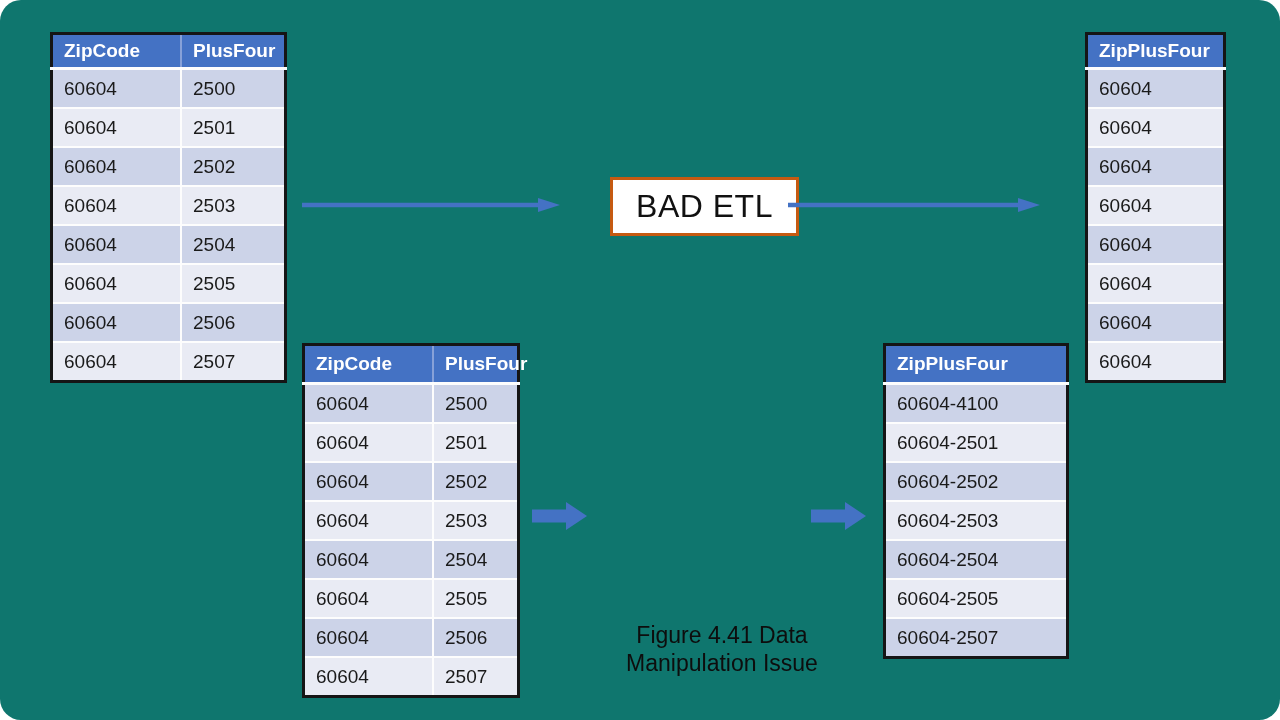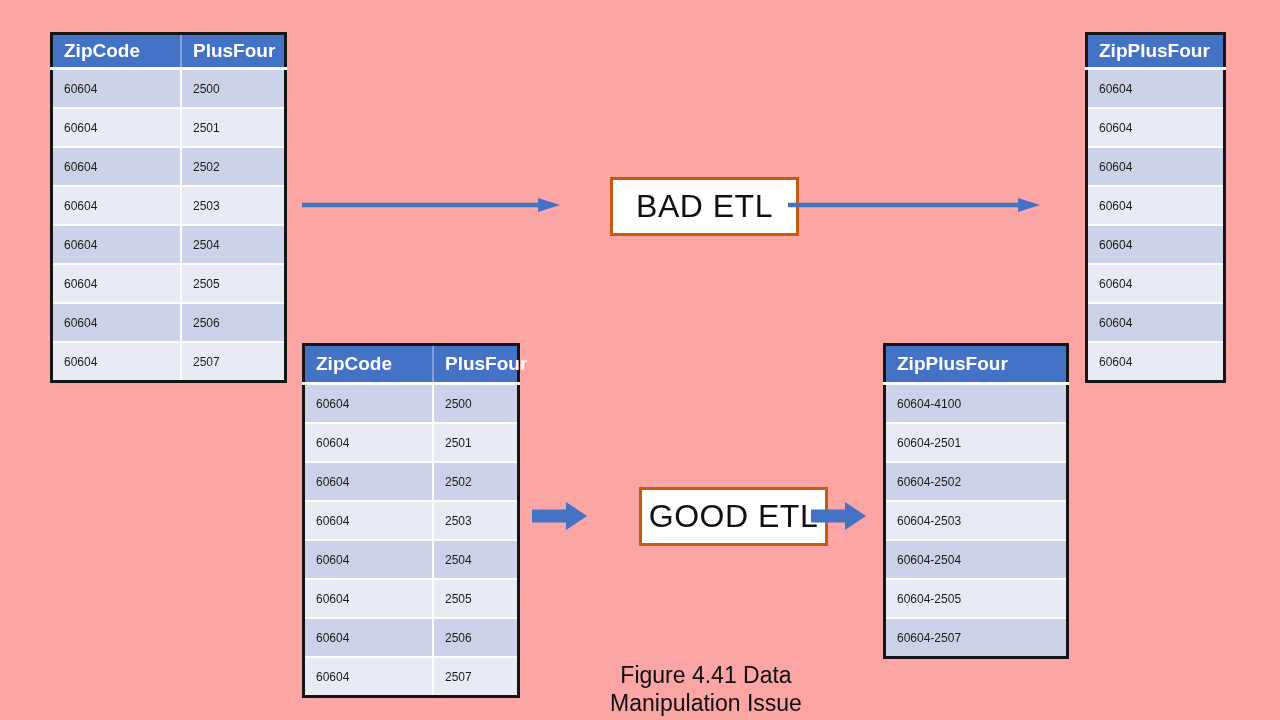--- a/index.html
+++ b/index.html
@@ -5,22 +5,23 @@
   html, body {
     margin: 0;
     padding: 0;
     background: #ffffff;
     font-family: "Liberation Sans", sans-serif;
   }
   .canvas {
     position: relative;
     width: 1280px;
     height: 720px;
-    background: #fca5a5;
+    background: #0f766e;
     overflow: hidden;
+    border-radius: 21px;
   }
 
   
   .ztable {
     position: absolute;
     border-collapse: collapse;
     table-layout: fixed;
     border: 3px solid var(--table-border, #151515);
     background: #ffffff;
   }
@@ -31,21 +32,21 @@
     font-weight: bold;
     text-align: left;
     padding: 0 0 0 11px;
     height: 32px;
     border-bottom: 3px solid #fdfdfd;
     white-space: nowrap;
   }
   .ztable.hdr-tall th { height: 36px; }
   .ztable th + th { border-left: 2px solid var(--header-divider, #87A1D8); }
   .ztable td {
-    font-size: 12px;
+    font-size: 19px;
     color: var(--text, #1A1A1A);
     padding: 0 0 0 11px;
     height: 37px;
     vertical-align: middle;
     border-bottom: 2px solid #fdfdfd;
     white-space: nowrap;
   }
   .ztable td + td { border-left: 2px solid #fdfdfd; }
   .ztable tbody tr:nth-child(odd) td { background: var(--band-dark, #CCD3E8); }
   .ztable tbody tr:nth-child(even) td { background: var(--band-light, #E9EBF4); }
@@ -217,23 +218,20 @@
           <td>60604</td>
           <td>2507</td>
         </tr>
       </tbody>
   </table>
 
   <svg class="arrow" style="left:532px; top:501px;" width="56" height="30" viewBox="0 0 56 30">
     <polygon class="fill" points="0,8.5 34,8.5 34,1 55,15 34,29 34,21.5 0,21.5"></polygon>
   </svg>
 
-  <div class="etl-box" style="left:611px; top:487px; width:183px; height:53px;">
-    <span>GOOD ETL</span>
-  </div>
 
   <svg class="arrow" style="left:811px; top:501px;" width="56" height="30" viewBox="0 0 56 30">
     <polygon class="fill" points="0,8.5 34,8.5 34,1 55,15 34,29 34,21.5 0,21.5"></polygon>
   </svg>
 
   <table class="ztable hdr-tall" style="left:883px; top:343px; width:186px;">
     <thead>
         <tr>
           <th>ZipPlusFour</th>
         </tr>
@@ -256,18 +254,18 @@
         </tr>
         <tr>
           <td>60604-2505</td>
         </tr>
         <tr>
           <td>60604-2507</td>
         </tr>
       </tbody>
   </table>
 
-  <div class="caption" style="left:556px; top:621px; width:300px;margin-top:40px;">
+  <div class="caption" style="left:572px; top:621px; width:300px;">
     <div>Figure 4.41 Data</div>
     <div>Manipulation Issue</div>
   </div>
 
 </div>
 
 </body></html>

